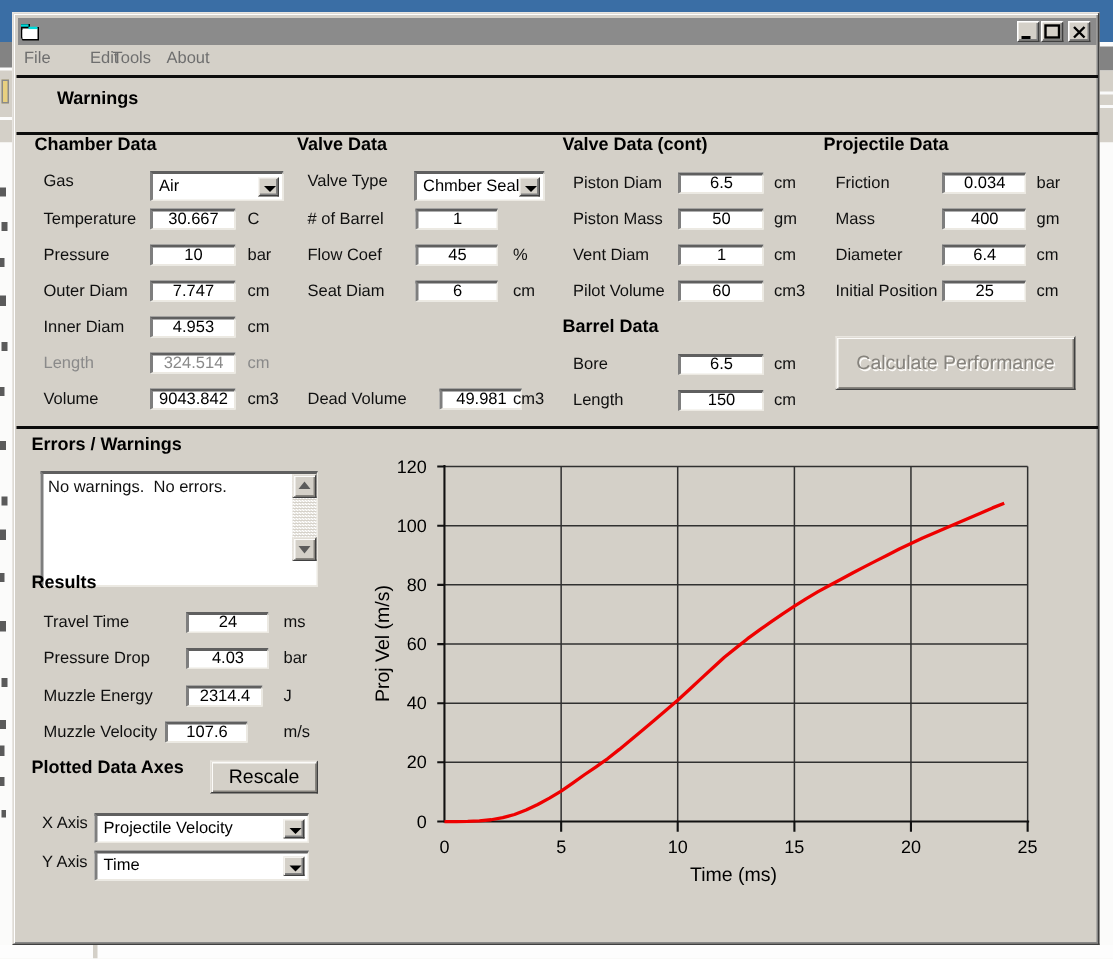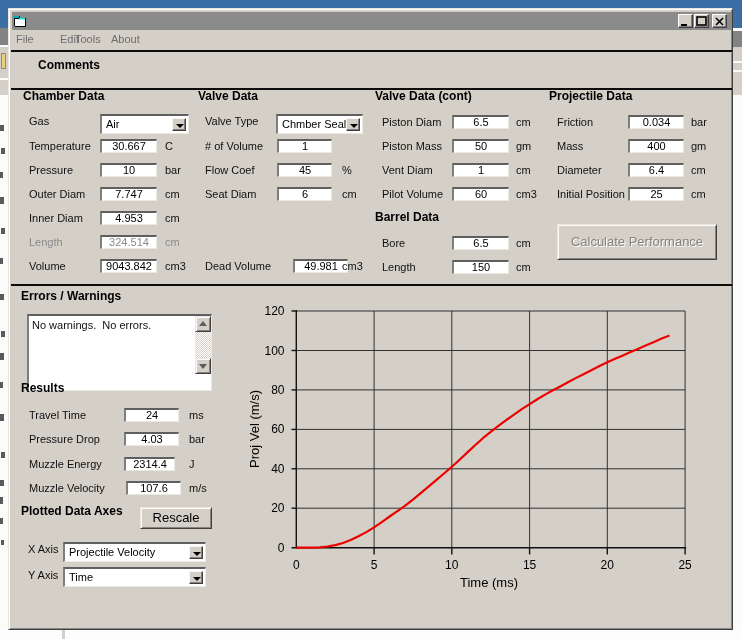--- a/index.html
+++ b/index.html
@@ -107,21 +107,21 @@
           </svg></div>
   </div>
   <div class="abs" id="menu">
    <div class="abs mi" style="left:4px">File</div>
    <div class="abs mi" style="left:48px">Edit</div>
    <div class="abs mi" style="left:63px">Tools</div>
    <div class="abs mi" style="left:99px">About</div>
   </div>
   <div class="abs line" style="top:41px"></div>
 
-  <div class="abs b" style="left:29px;top:49px">Comments</div>
+  <div class="abs b" style="left:29px;top:49px">Warnings</div>
   <div class="abs line" style="top:79px"></div>
 
   <div class="abs b" style="left:14px;top:80px">Chamber Data</div>
   <div class="abs lbl" style="left:20px;top:107px">Gas</div>
   <div class="abs combo" style="left:91px;top:105px;width:89px">Air<span class="cbtn">
           <span class="arr"></span>
         </span></div>
   <div class="abs lbl" style="left:20px;top:132px">Temperature</div>
   <div class="abs tb" style="left:91px;top:130px;width:57px">30.667</div>
   <div class="abs lbl" style="left:156px;top:132px">C</div>
@@ -139,21 +139,21 @@
   <div class="abs lbl gray" style="left:156px;top:228px">cm</div>
   <div class="abs lbl" style="left:20px;top:252px">Volume</div>
   <div class="abs tb" style="left:91px;top:250px;width:57px">9043.842</div>
   <div class="abs lbl" style="left:156px;top:252px">cm3</div>
 
   <div class="abs b" style="left:189px;top:80px">Valve Data</div>
   <div class="abs lbl" style="left:196px;top:107px">Valve Type</div>
   <div class="abs combo" style="left:267px;top:105px;width:87px">Chmber Seal<span class="cbtn">
           <span class="arr"></span>
         </span></div>
-  <div class="abs lbl" style="left:196px;top:132px"># of Volume</div>
+  <div class="abs lbl" style="left:196px;top:132px"># of Barrel</div>
   <div class="abs tb" style="left:268px;top:130px;width:55px">1</div>
   <div class="abs lbl" style="left:196px;top:156px">Flow Coef</div>
   <div class="abs tb" style="left:268px;top:154px;width:55px">45</div>
   <div class="abs lbl" style="left:333px;top:156px">%</div>
   <div class="abs lbl" style="left:196px;top:180px">Seat Diam</div>
   <div class="abs tb" style="left:268px;top:178px;width:55px">6</div>
   <div class="abs lbl" style="left:333px;top:180px">cm</div>
   <div class="abs lbl" style="left:196px;top:252px">Dead Volume</div>
   <div class="abs tb" style="left:284px;top:250px;width:55px">49.981</div>
   <div class="abs lbl" style="left:333px;top:252px">cm3</div>
@@ -213,21 +213,21 @@
   <div class="abs lbl" style="left:20px;top:401px">Travel Time</div>
   <div class="abs tb" style="left:115px;top:399px;width:55px">24</div>
   <div class="abs lbl" style="left:180px;top:401px">ms</div>
   <div class="abs lbl" style="left:20px;top:425px">Pressure Drop</div>
   <div class="abs tb" style="left:115px;top:423px;width:55px">4.03</div>
   <div class="abs lbl" style="left:180px;top:425px">bar</div>
   <div class="abs lbl" style="left:20px;top:450px">Muzzle Energy</div>
   <div class="abs tb" style="left:115px;top:448px;width:51px">2314.4</div>
   <div class="abs lbl" style="left:180px;top:450px">J</div>
   <div class="abs lbl" style="left:20px;top:474px">Muzzle Velocity</div>
-  <div class="abs tb" style="left:117px;top:472px;width:55px">107.6</div>
+  <div class="abs tb" style="left:101px;top:472px;width:55px">107.6</div>
   <div class="abs lbl" style="left:180px;top:474px">m/s</div>
 
   <div class="abs b" style="left:12px;top:495px">Plotted Data Axes</div>
   <div class="abs btn" style="left:131px;top:498px;width:72px;height:22px;font-size:13px;line-height:20px">Rescale</div>
   <div class="abs lbl" style="left:19px;top:535px">X Axis</div>
   <div class="abs combo" style="left:54px;top:533px;width:143px">Projectile Velocity<span class="cbtn">
           <span class="arr"></span>
         </span></div>
   <div class="abs lbl" style="left:19px;top:561px">Y Axis</div>
   <div class="abs combo" style="left:54px;top:558px;width:143px">Time<span class="cbtn">

